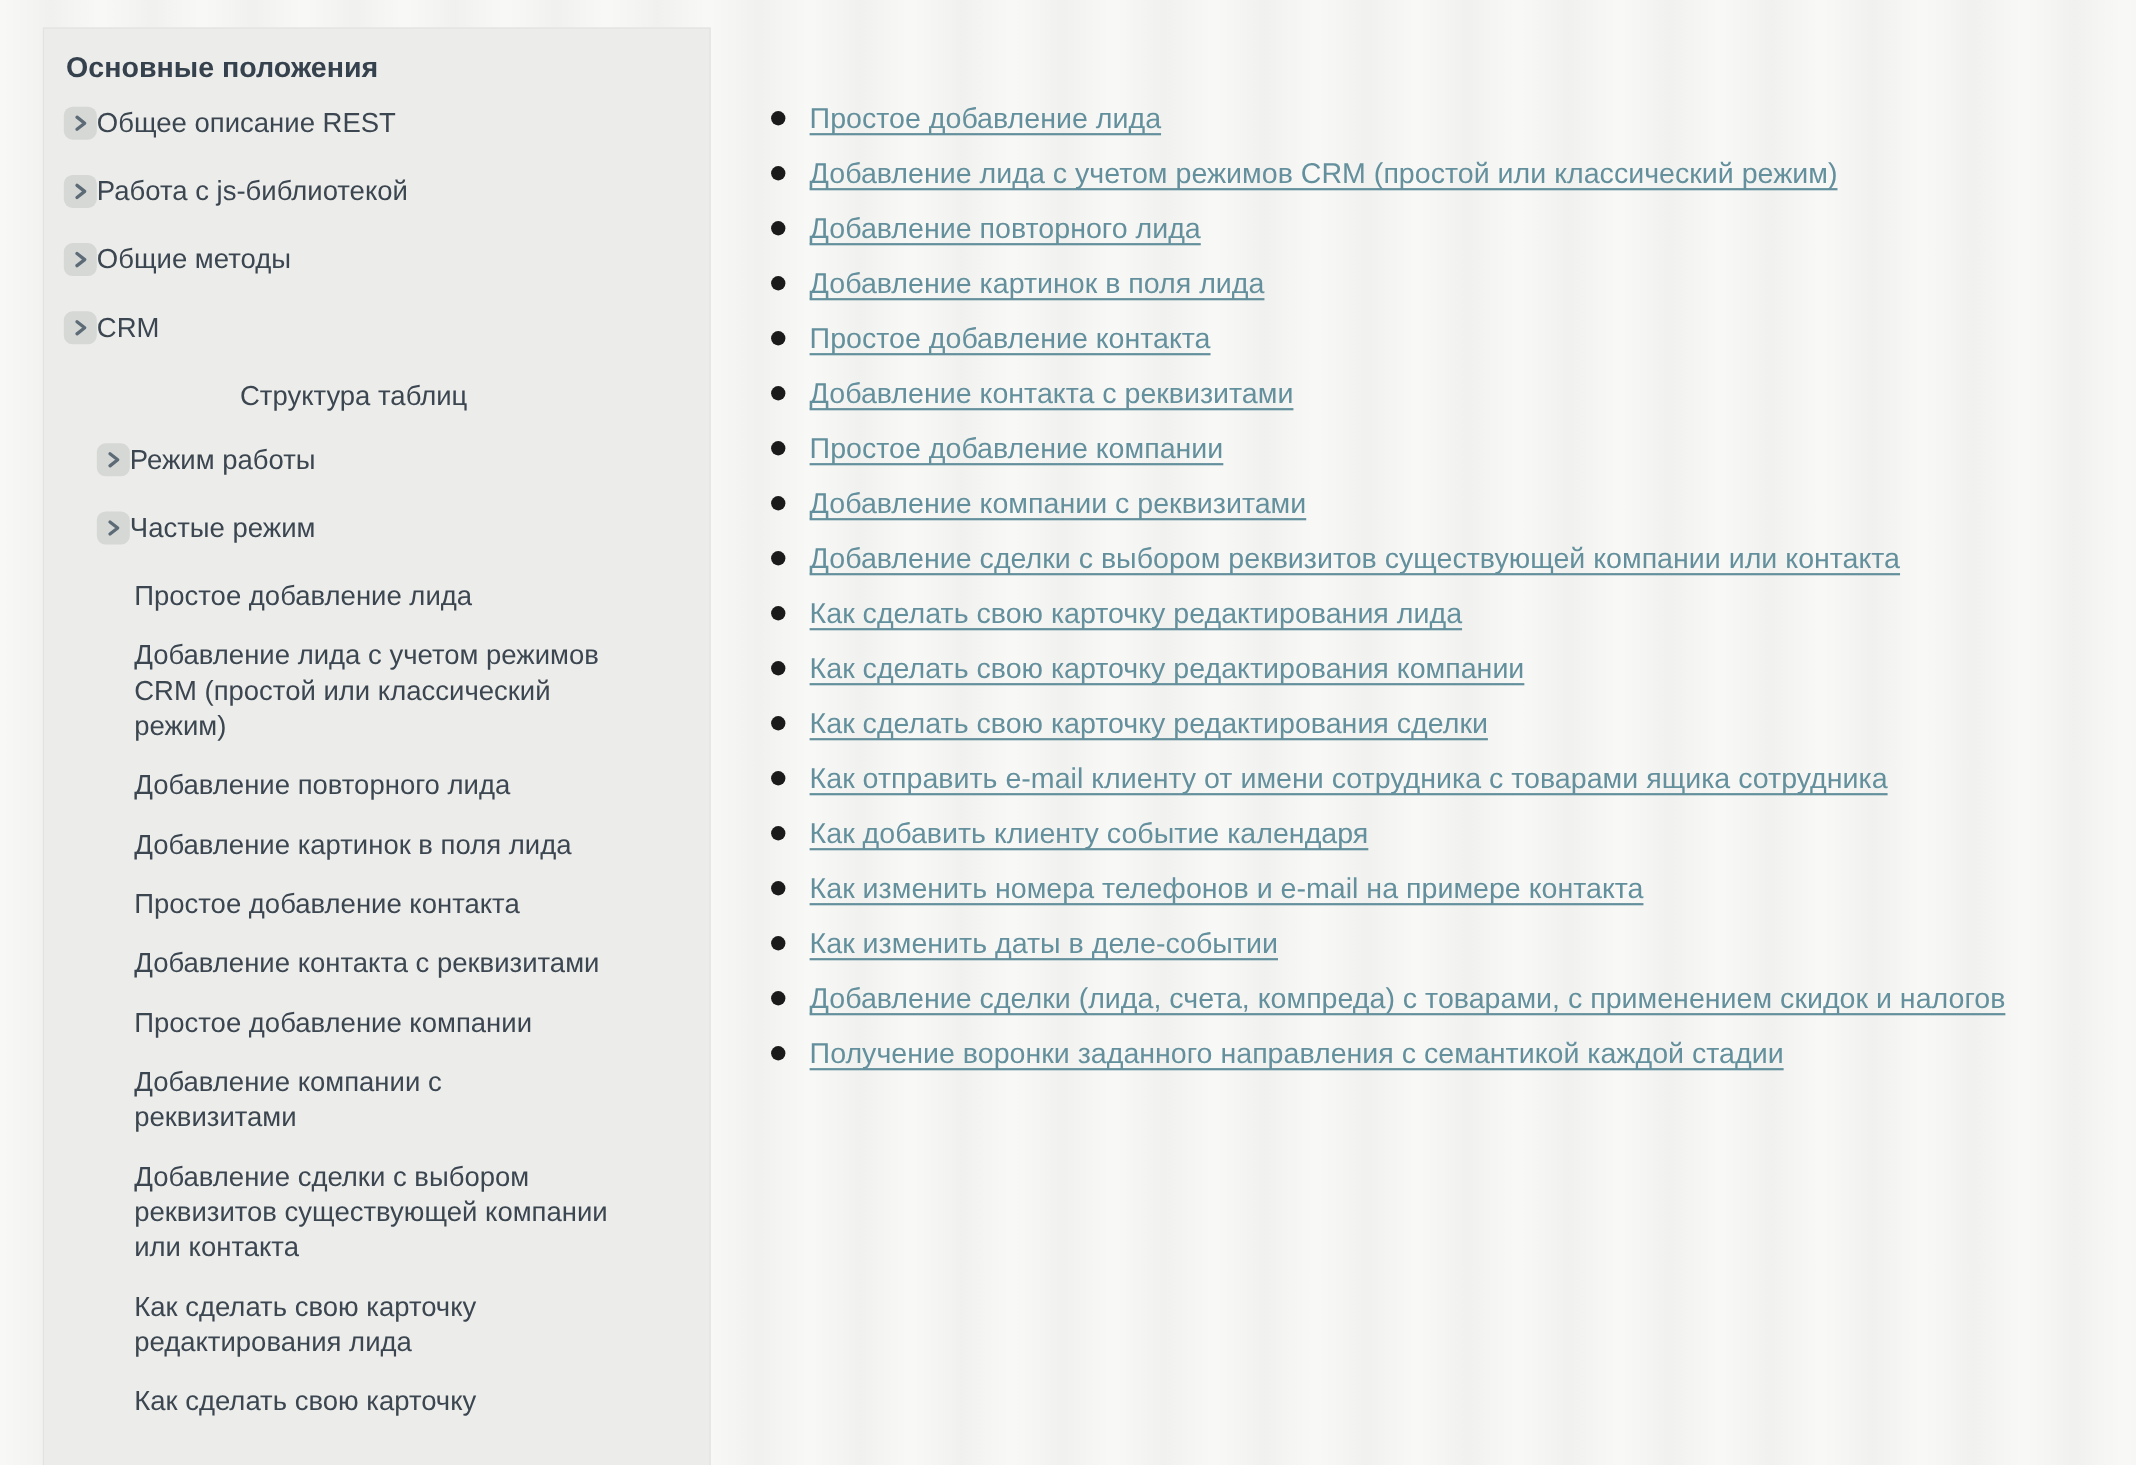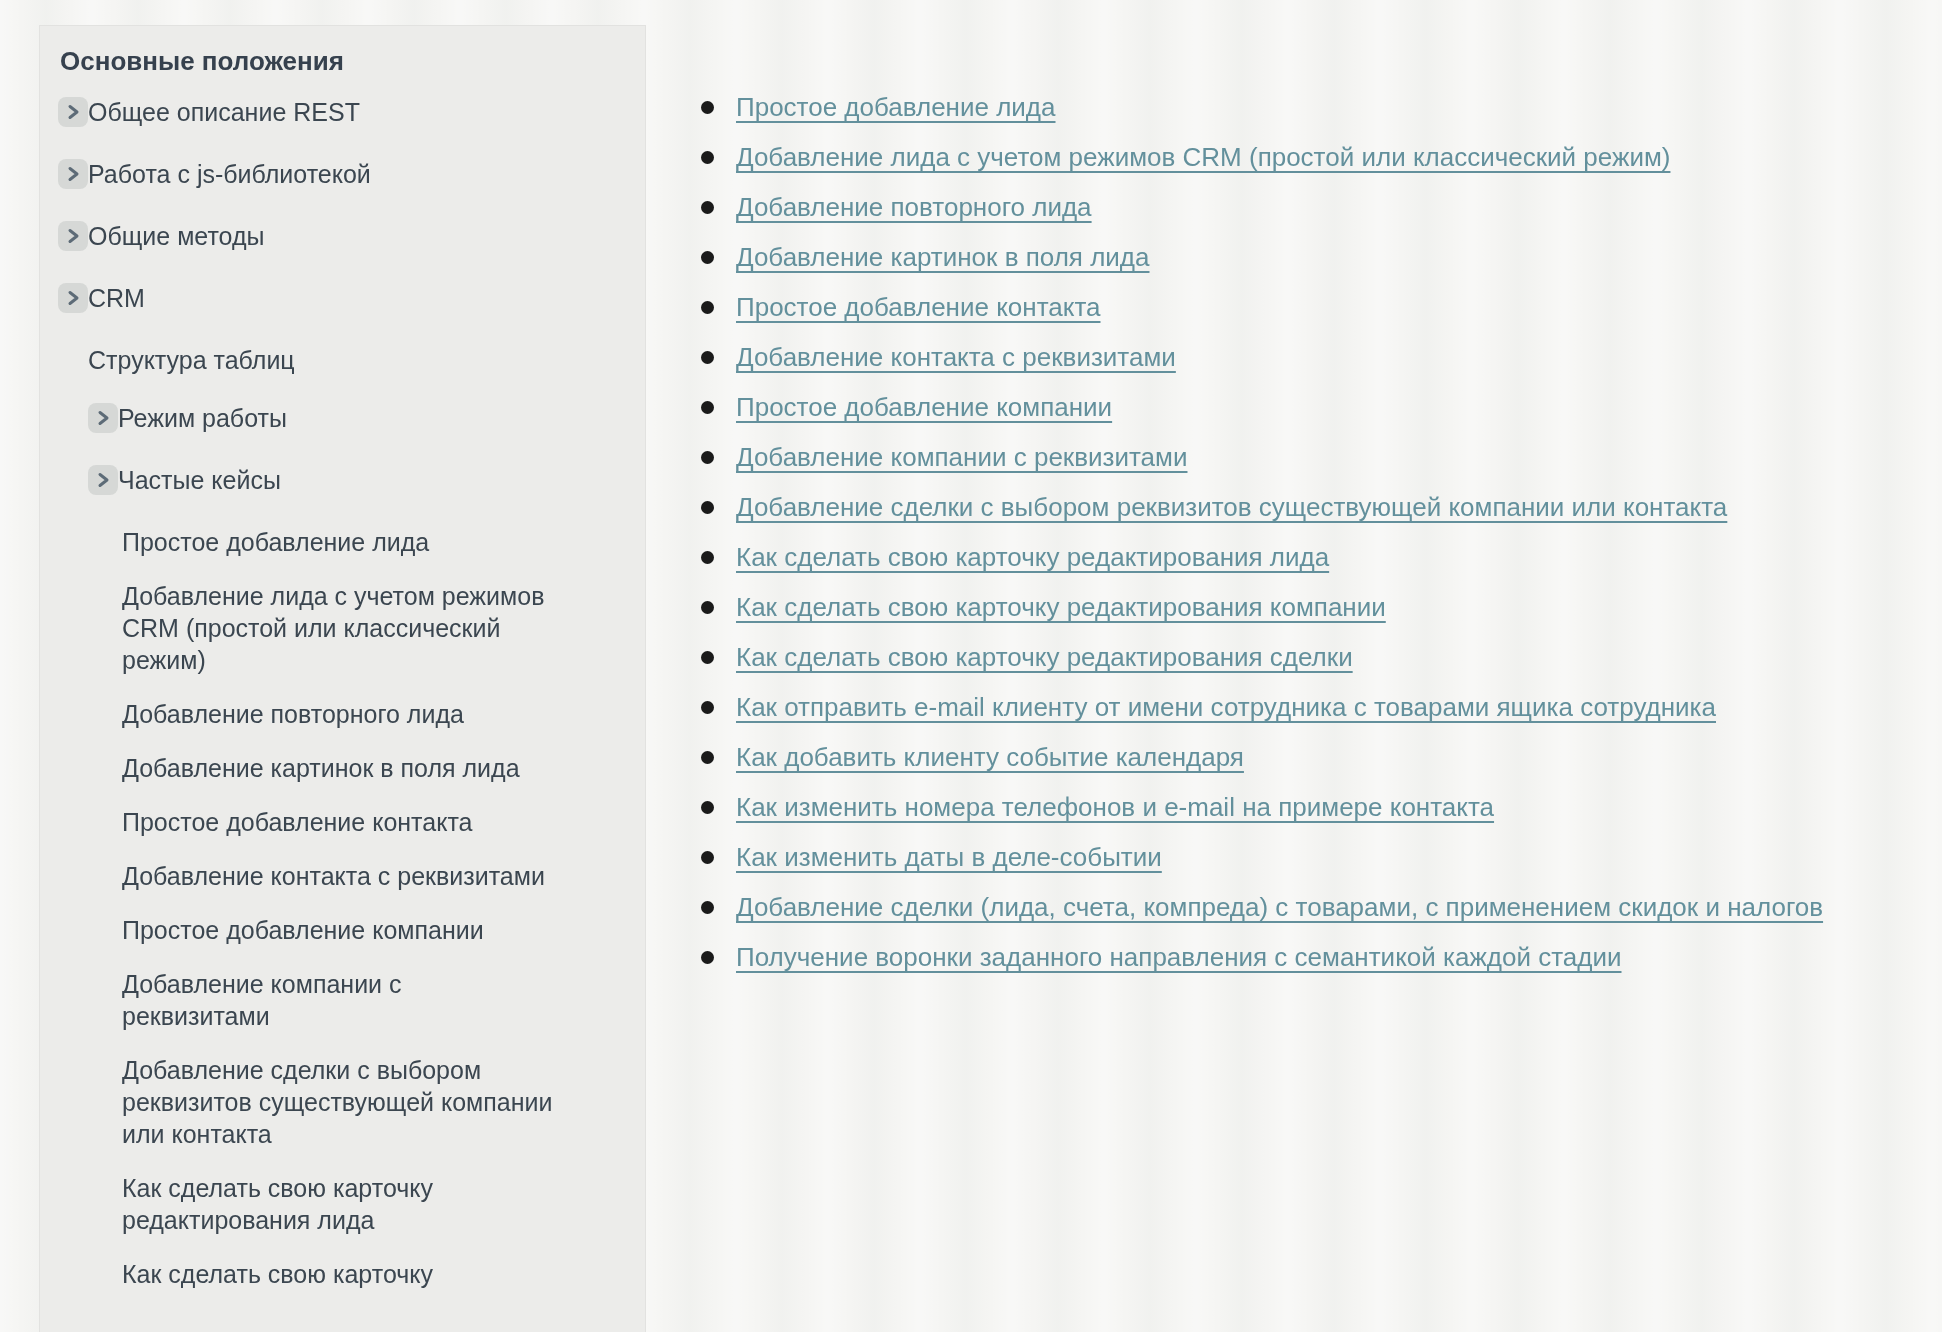--- a/index.html
+++ b/index.html
@@ -25,21 +25,21 @@
   .sb-title{
     margin:4px 90px 18px 20px;
     font-size:26px;font-weight:bold;color:#36414e;line-height:34px;
   }
   .sb-list{list-style:none;margin:0;padding:0;}
   .sb-item{
     color:#3b4650;font-size:25px;line-height:32px;
     margin-bottom:22px;padding-right:90px;cursor:pointer;
   }
   .lvl0{padding-left:20px;margin-bottom:26px;}
-  .lvl1{padding-left:48px;margin-bottom:26px;}
+  .lvl1{padding-left:48px;margin-bottom:26px;text-align:center;}
   .lvl2{padding-left:82px;}
   .has-chev{display:flex;align-items:center;gap:0;margin-bottom:30px;}
   .lvl0.has-chev{padding-left:18px;}
   .group-start{margin-top:14px;}
   .chev{
     width:30px;height:30px;flex:0 0 30px;border:none;border-radius:8px;
     background:#d6d8d6;display:flex;align-items:center;justify-content:center;
     padding:0;cursor:pointer;
   }
   .chev svg{display:block;}
@@ -118,21 +118,21 @@
       </button>
       <span>Режим работы</span>
     </li>
 
     <li class="sb-item lvl1 has-chev">
       <button class="chev">
         <svg width="16" height="16" viewBox="0 0 16 16">
             <polyline points="5,2.5 12,8 5,13.5" fill="none" stroke="#5d6b77" stroke-width="3" stroke-linecap="round" stroke-linejoin="round"></polyline>
           </svg>
       </button>
-      <span>Частые кейсы</span>
+      <span>Частые режим</span>
     </li>
 
     <li class="sb-item lvl2">
       <span>Простое добавление лида</span>
     </li>
     <li class="sb-item lvl2">
       <span>Добавление лида с учетом режимов CRM (простой или классический режим)</span>
     </li>
     <li class="sb-item lvl2">
       <span>Добавление повторного лида</span>

